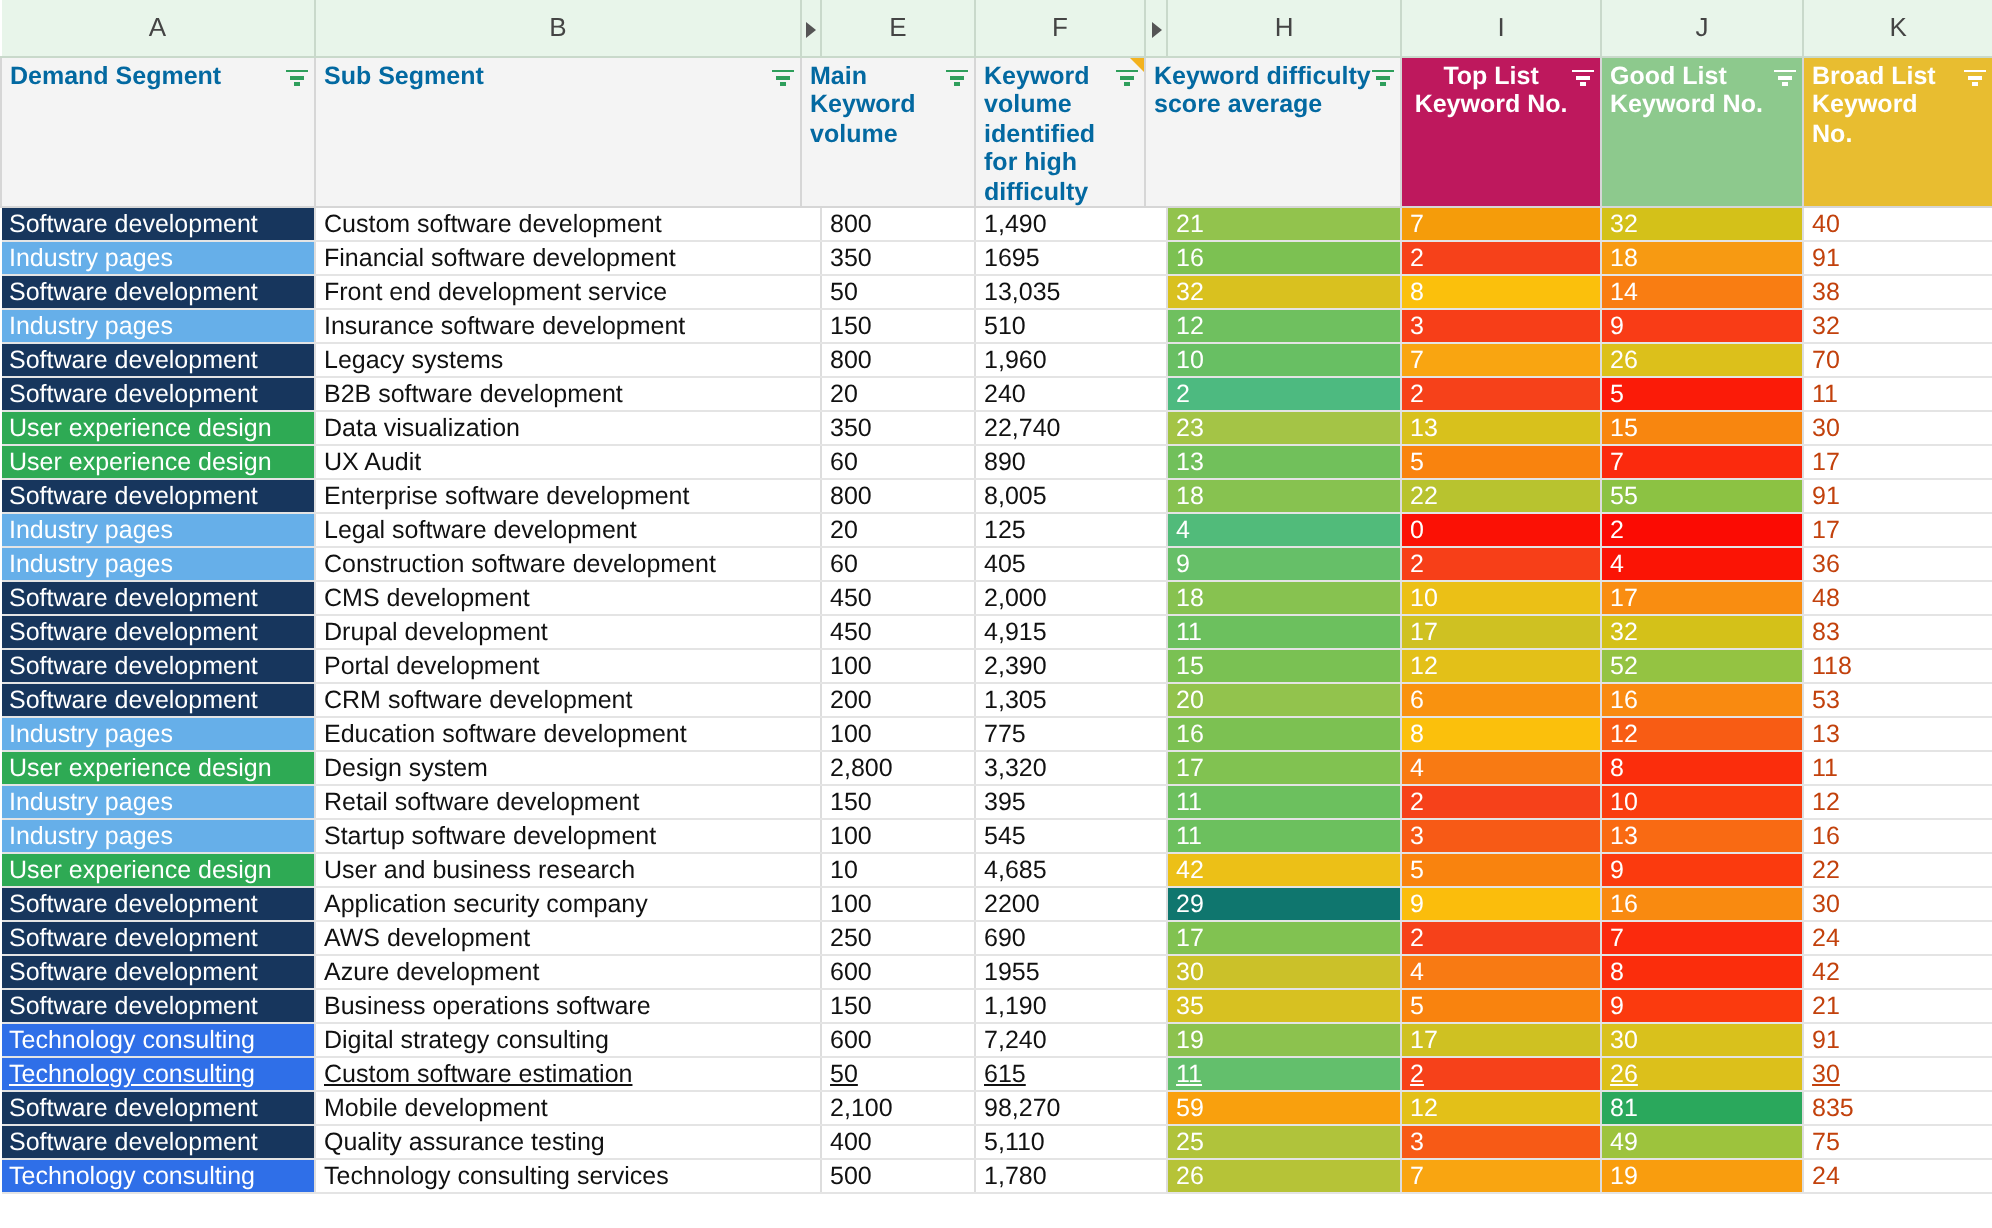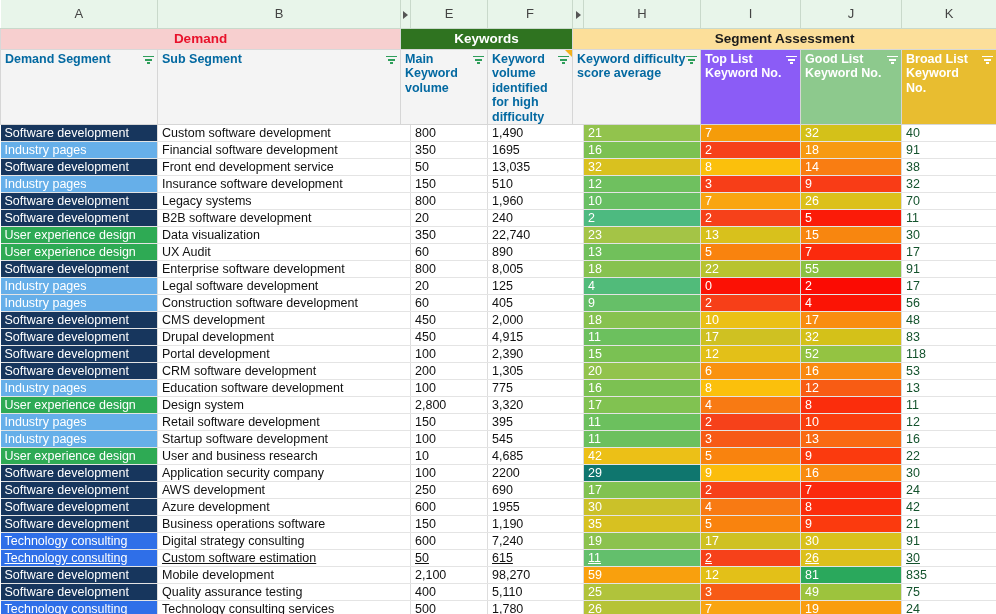--- a/index.html
+++ b/index.html
@@ -75,21 +75,21 @@
     font-size: 12.5px;
     font-weight: bold;
     border: 1px solid #d6d6d6;
     position: relative;
     padding: 2px 14px 0 4px;
     line-height: 14.5px;
     white-space: normal;
     word-wrap: break-word;
   }
   td.fh-plain { background: #f4f4f4; color: #0369a1; }
-  td.fh-toplist  { background: #8b5cf6; color: #ffffff; }
+  td.fh-toplist  { background: #be185d; color: #ffffff; text-align: center; }
   td.fh-goodlist { background: #8dc98d; color: #ffffff; }
   td.fh-broadlist{ background: #e8bd30; color: #ffffff; }
 
   .filter-icon {
     position: absolute;
     top: 6px; right: 3px;
     width: 11px; height: 9px;
   }
   .filter-icon i {
     display: block;
@@ -124,21 +124,21 @@
   }
   td.c-seg {
     font-weight: bold;
     color: #ffffff;
     padding-left: 5px;
     border-right: 1px solid #ffffff;
   }
   td.c-sub { background: #ffffff; color: #111; }
   td.c-num { background: #ffffff; color: #111; text-align: left; }
   td.c-score { color: #ffffff; font-weight: normal; border-right: 1px solid #ffffff; }
-  td.c-broad { background: #ffffff; color: #14532d; }
+  td.c-broad { background: #ffffff; color: #c2410c; }
   td.u { text-decoration: underline; }
 </style>
 </head>
 <body>
 
 <div id="sheet">
   <table class="grid">
     <colgroup>
       <col style="width:157px">
         <col style="width:233px">
@@ -165,25 +165,20 @@
       <td colspan="2">
         <span>F</span>
       </td>
       <td class="collapse-cell"><span class="arrow-right"></span></td>
       <td>H</td>
       <td>I</td>
       <td>J</td>
       <td>K</td>
     </tr>
 
-    <tr class="banner">
-      <td class="banner-demand" colspan="3">Demand</td>
-      <td class="banner-keywords" colspan="4">Keywords</td>
-      <td class="banner-segment" colspan="5">Segment Assessment</td>
-    </tr>
 
     <tr class="fieldhead">
       <td class="fh-plain">
         <span>Demand Segment</span>
         <span class="filter-icon">
               <i></i>
               <i></i>
               <i></i>
             </span>
       </td>
@@ -349,21 +344,21 @@
           <td class="c-broad">17</td>
         </tr>
         <tr class="datarow">
           <td class="c-seg" style="background:#66afe9">Industry pages</td>
           <td class="c-sub" colspan="3">Construction software development</td>
           <td class="c-num">60</td>
           <td class="c-num" colspan="3">405</td>
           <td class="c-score" style="background:#66bf68">9</td>
           <td class="c-score" style="background:#f73f18">2</td>
           <td class="c-score" style="background:#fb1405">4</td>
-          <td class="c-broad">56</td>
+          <td class="c-broad">36</td>
         </tr>
         <tr class="datarow">
           <td class="c-seg" style="background:#17365d">Software development</td>
           <td class="c-sub" colspan="3">CMS development</td>
           <td class="c-num">450</td>
           <td class="c-num" colspan="3">2,000</td>
           <td class="c-score" style="background:#87c250">18</td>
           <td class="c-score" style="background:#ebc016">10</td>
           <td class="c-score" style="background:#f98d11">17</td>
           <td class="c-broad">48</td>

